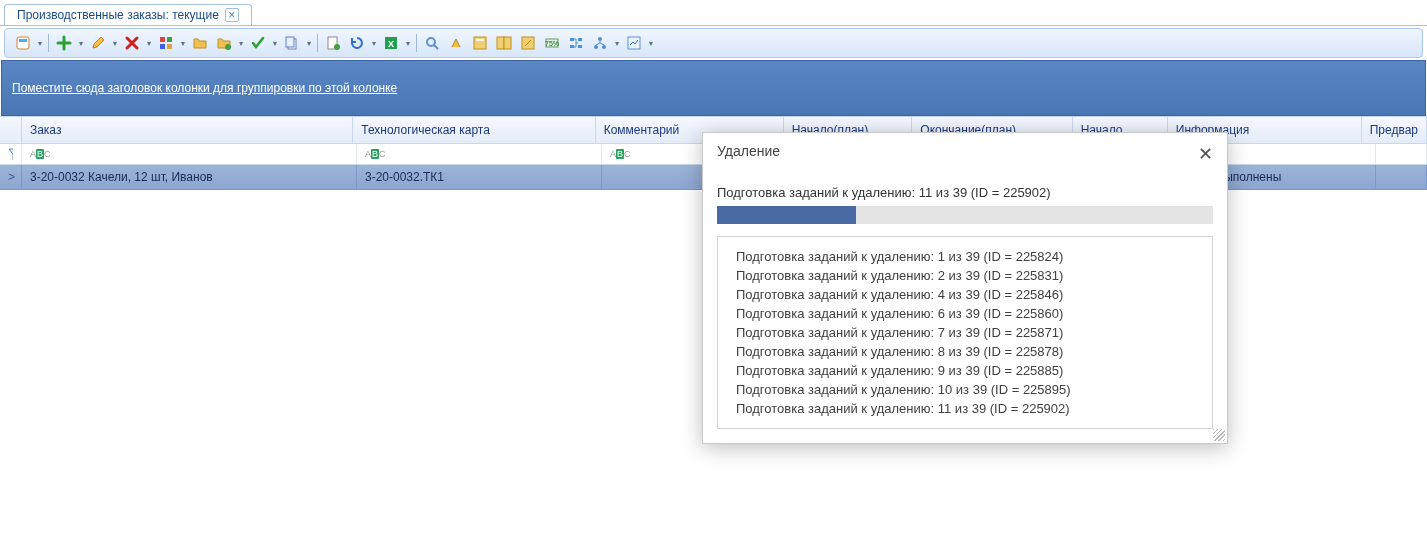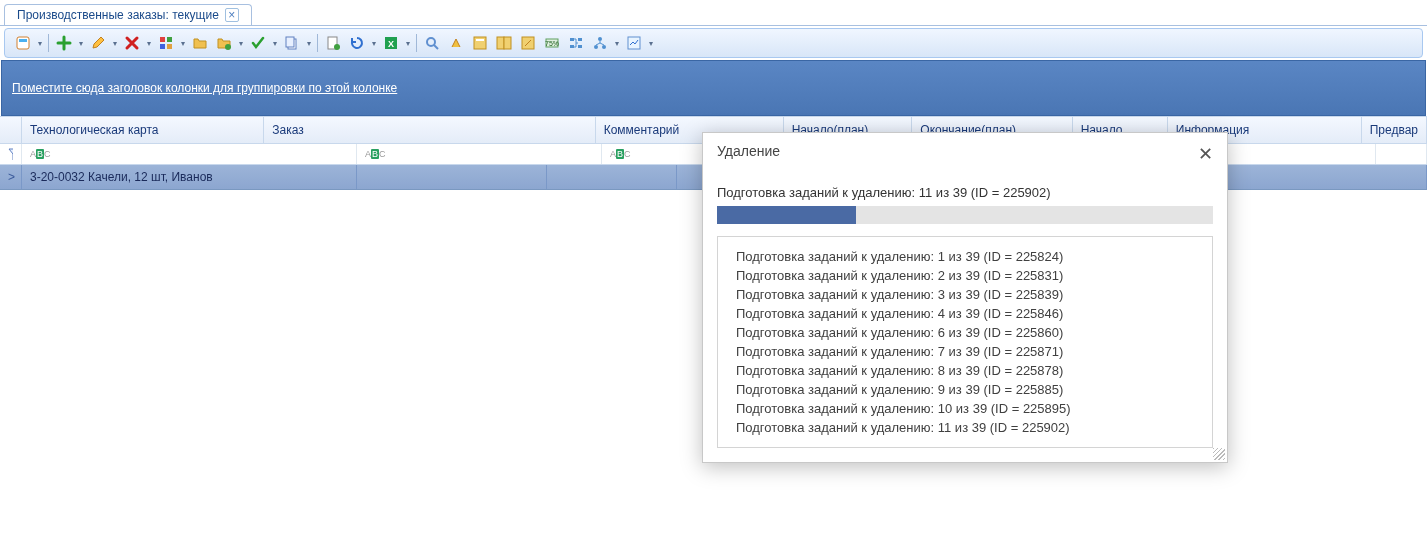--- a/index.html
+++ b/index.html
@@ -209,22 +209,22 @@
     </div>
   <div class="tdrop">▾</div>
 </div>
 
 <div class="group-bar">
   <span>Поместите сюда заголовок колонки для группировки по этой колонке</span>
 </div>
 
 <div class="grid-header">
   <div class="gh-cell first"></div>
+  <div class="gh-cell col-order">Заказ</div>
   <div class="gh-cell col-tech">Технологическая карта</div>
-  <div class="gh-cell col-order">Заказ</div>
   <div class="gh-cell col-comment">Комментарий</div>
   <div class="gh-cell col-start-plan">Начало(план)</div>
   <div class="gh-cell col-end-plan">Окончание(план)</div>
   <div class="gh-cell col-start">Начало</div>
   <div class="gh-cell col-info">Информация</div>
   <div class="gh-cell col-prev">Предвар</div>
 </div>
 
 <div class="filter-row">
   <div class="fr-cell first">
@@ -256,20 +256,21 @@
   <div class="fr-cell col-start-plan"></div>
   <div class="fr-cell col-end-plan"></div>
   <div class="fr-cell col-start"></div>
   <div class="fr-cell col-info"></div>
   <div class="fr-cell col-prev"></div>
 </div>
 
 <div class="data-row">
   <div class="dr-cell first">&gt;</div>
   <div class="dr-cell col-order">3-20-0032 Качели, 12 шт, Иванов</div>
+  <div class="dr-cell col-tech">3-20-0032.ТК1</div>
   <div class="dr-cell col-comment"></div>
   <div class="dr-cell col-start-plan"></div>
   <div class="dr-cell col-end-plan"></div>
   <div class="dr-cell col-start"></div>
   <div class="dr-cell col-info">ания выполнены</div>
   <div class="dr-cell col-prev"></div>
 </div>
 
 <div class="dialog">
   <div class="dialog-header">
@@ -277,21 +278,20 @@
     <span class="dialog-close">✕</span>
   </div>
   <div class="dialog-body">
     <div class="progress-text">Подготовка заданий к удалению: 11 из 39 (ID = 225902)</div>
     <div class="progress-bar">
       <div class="progress-fill" style="width: 28%;"></div>
     </div>
     <div class="log-box" id="log-box">
         <div>Подготовка заданий к удалению: 1 из 39 (ID = 225824)</div>
         <div>Подготовка заданий к удалению: 2 из 39 (ID = 225831)</div>
-        <div>Подготовка заданий к удалению: 3 из 39 (ID = 225839)</div>
         <div>Подготовка заданий к удалению: 4 из 39 (ID = 225846)</div>
         <div>Подготовка заданий к удалению: 6 из 39 (ID = 225860)</div>
         <div>Подготовка заданий к удалению: 7 из 39 (ID = 225871)</div>
         <div>Подготовка заданий к удалению: 8 из 39 (ID = 225878)</div>
         <div>Подготовка заданий к удалению: 9 из 39 (ID = 225885)</div>
         <div>Подготовка заданий к удалению: 10 из 39 (ID = 225895)</div>
         <div>Подготовка заданий к удалению: 11 из 39 (ID = 225902)</div>
       </div>
   </div>
   <div class="dialog-resize"></div>

